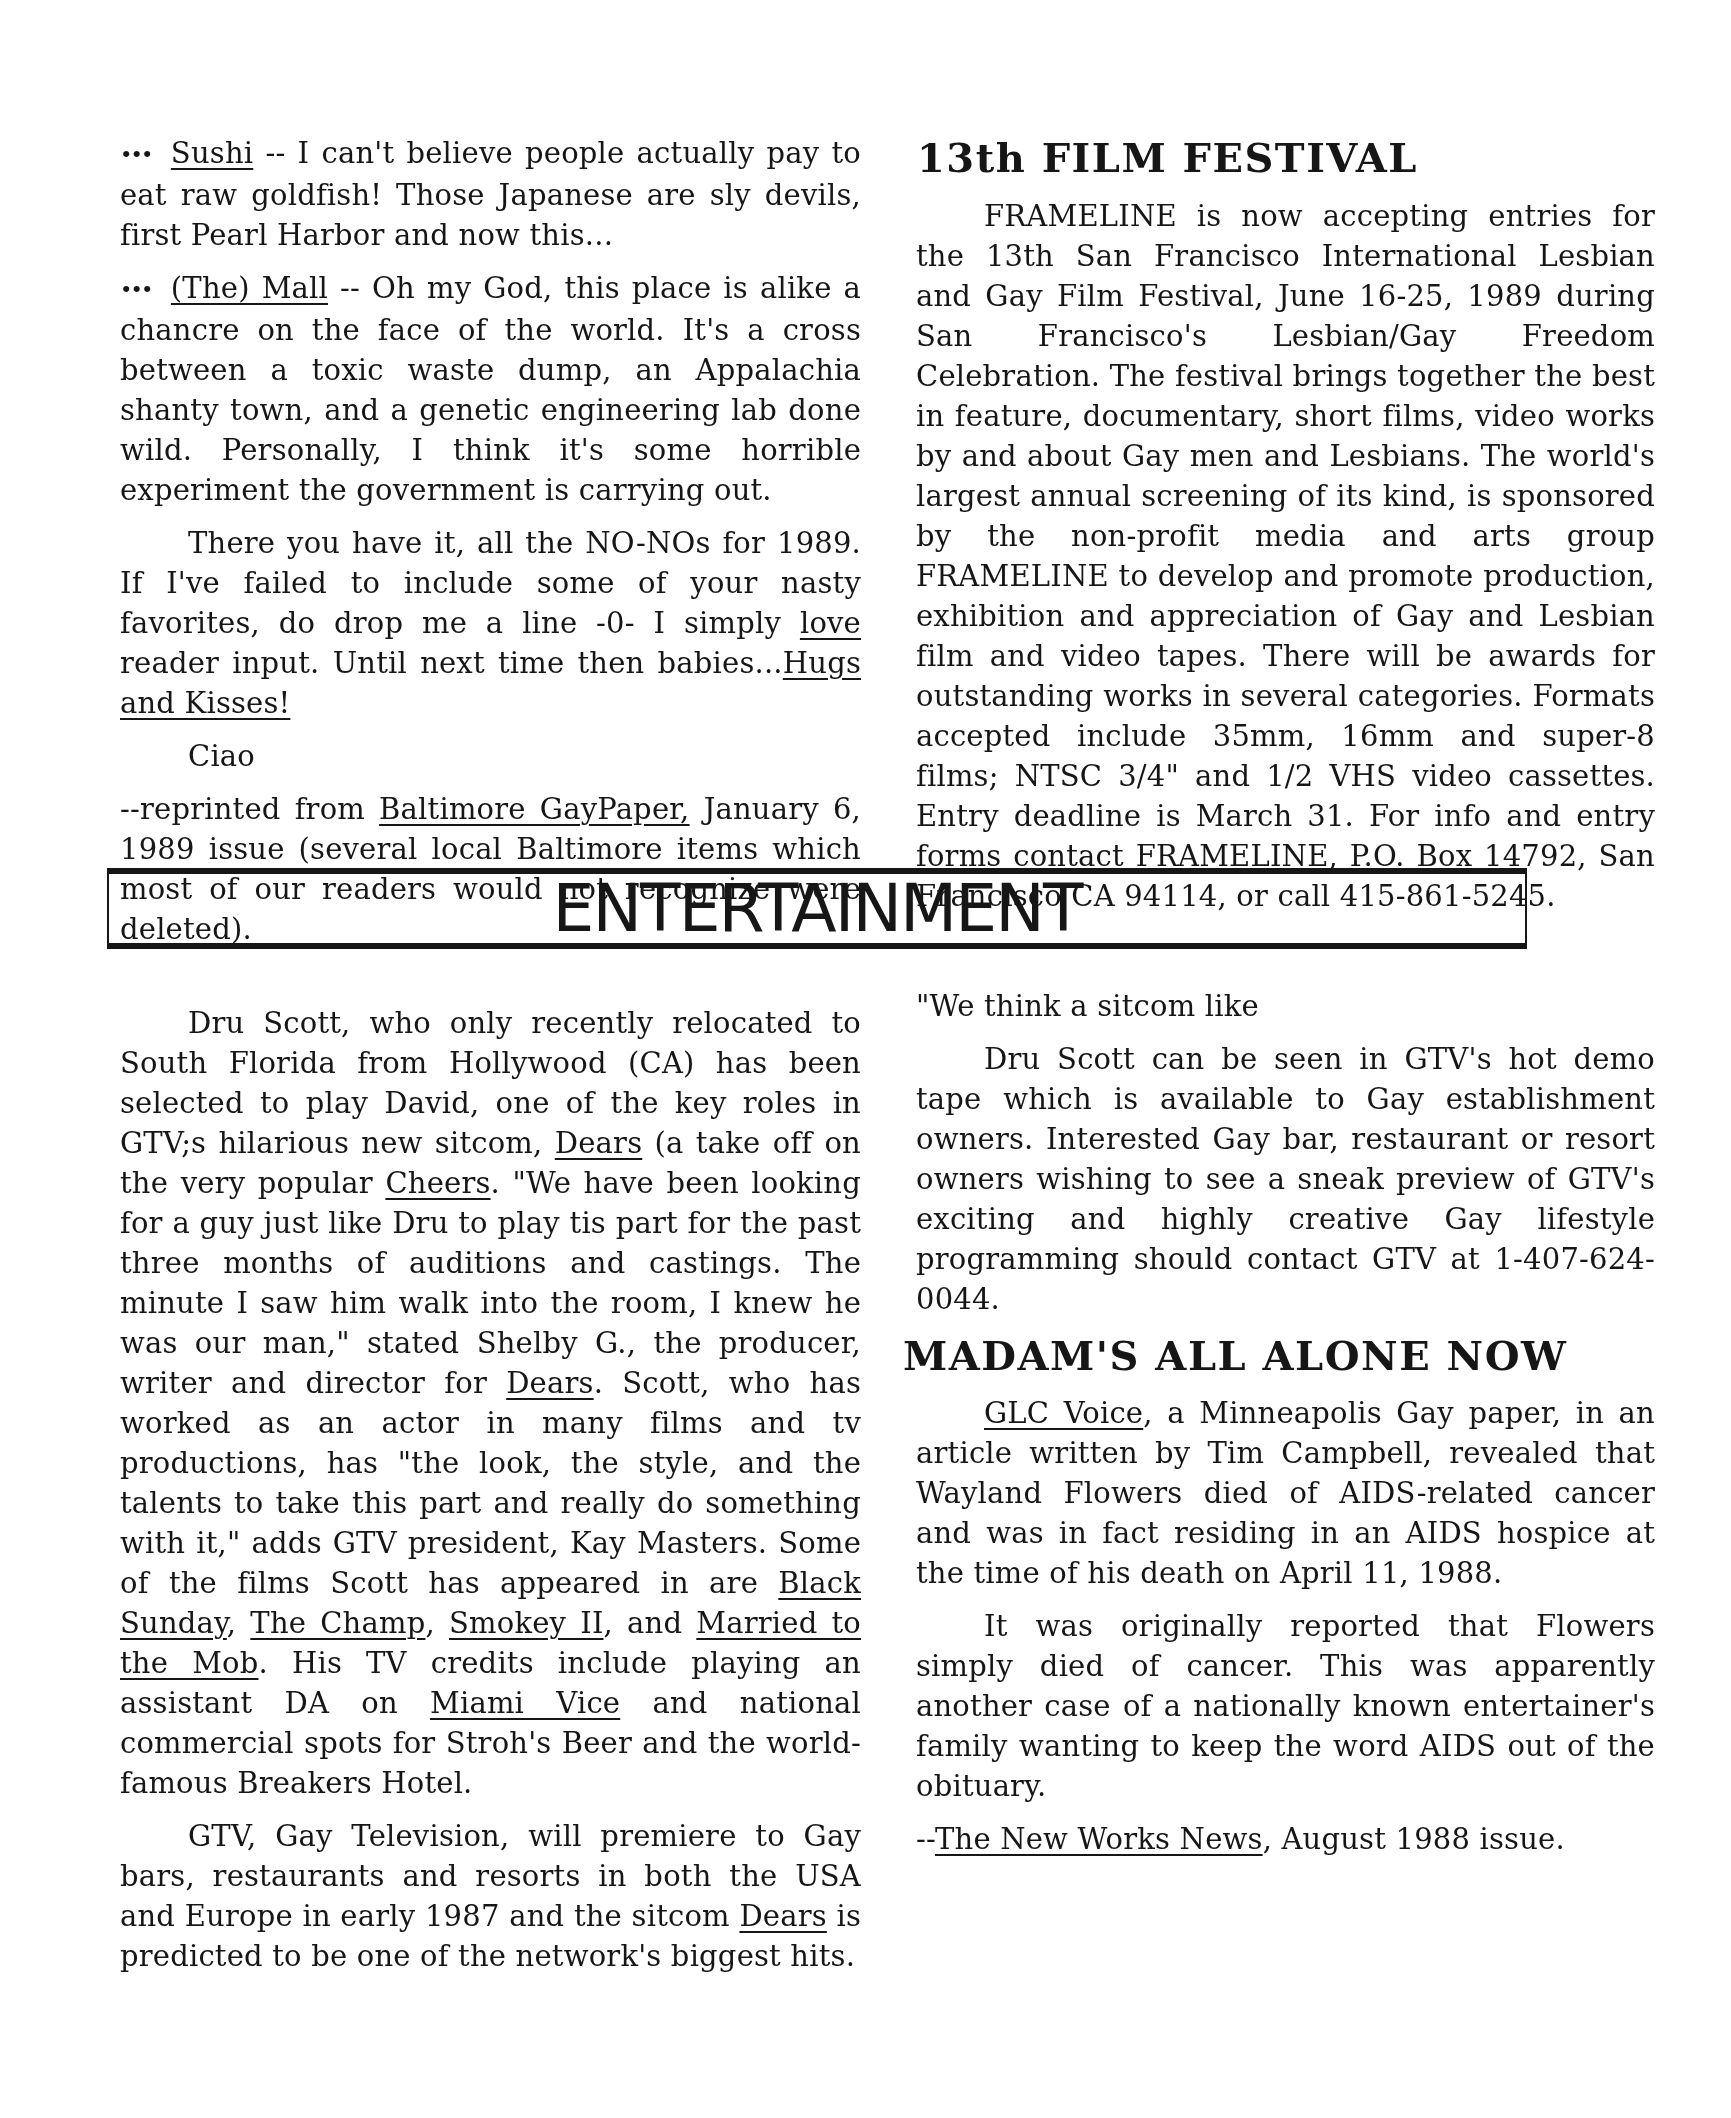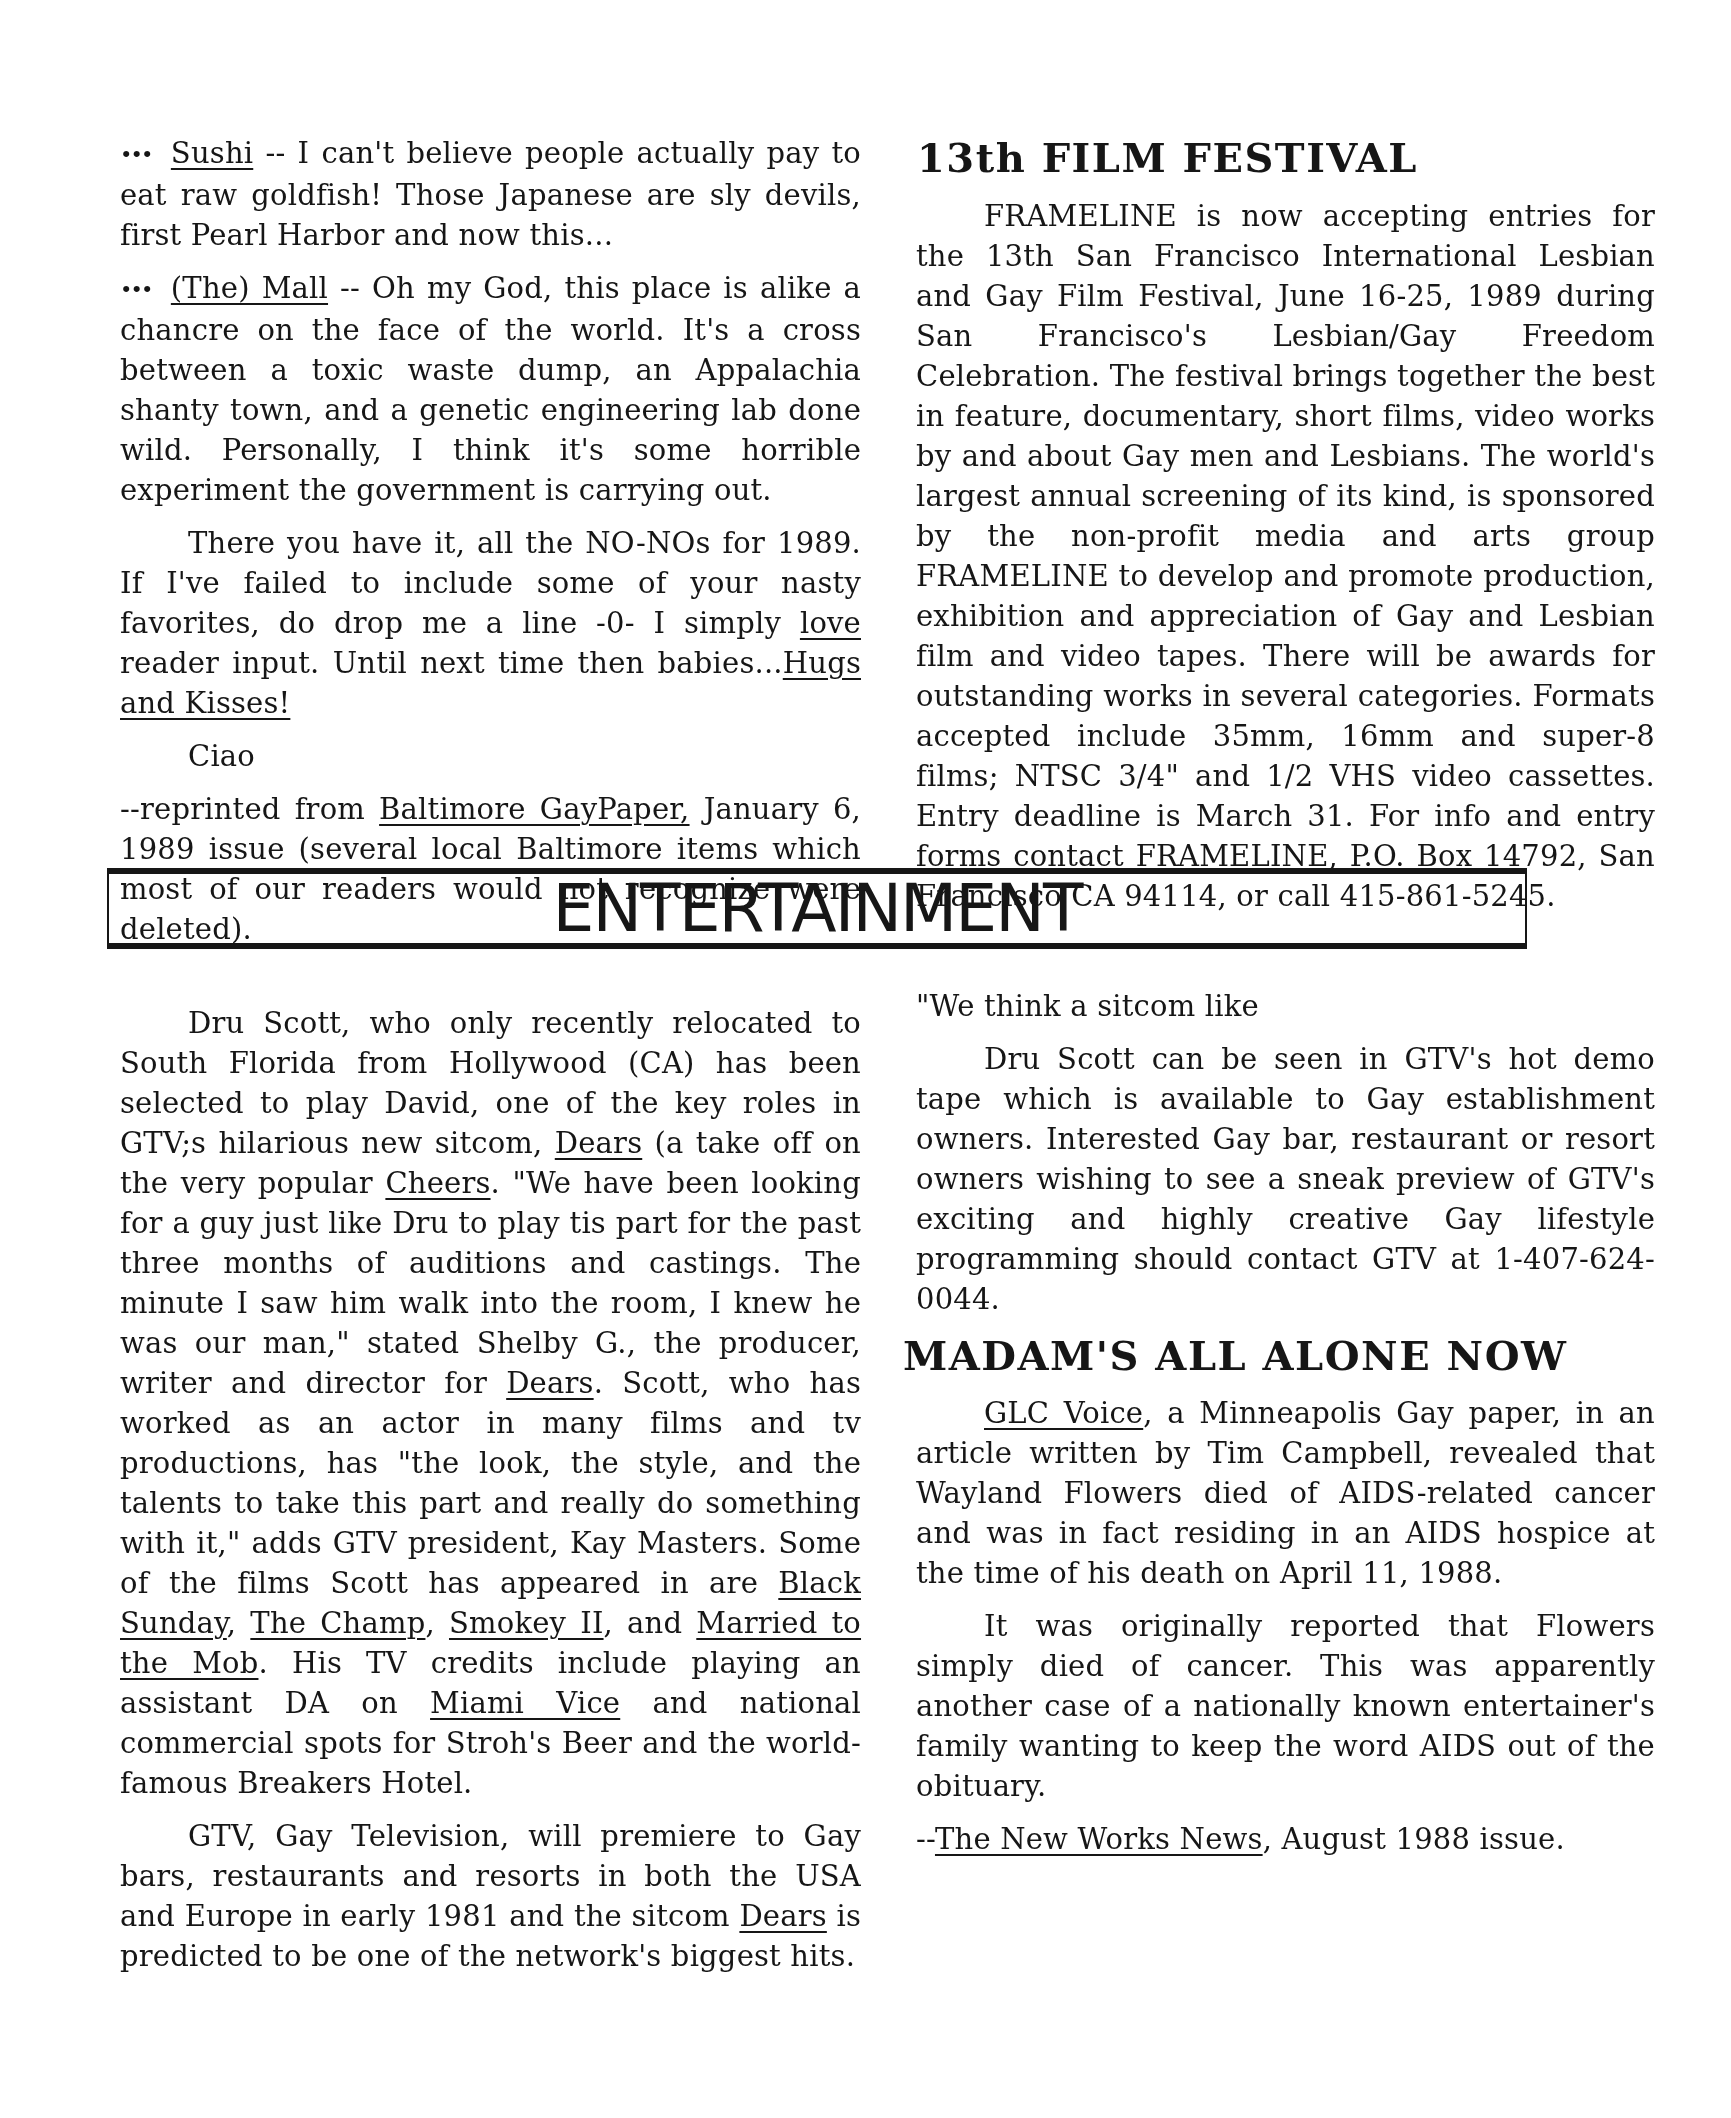--- a/index.html
+++ b/index.html
@@ -49,21 +49,21 @@
 </div>
 
 <div id="banner">
   <div id="banner-text">ENTERTAINMENT</div>
 </div>
 
 <div class="col" id="botleft">
   <p class="ind">
     <span>Dru Scott, who only recently relocated to South Florida from Hollywood (CA) has been selected to play David, one of the key roles in GTV;s hilarious new sitcom, </span><span class="u">Dears</span><span> (a take off on the very popular </span><span class="u">Cheers</span><span>. "We have been looking for a guy just like Dru to play tis part for the past three months of auditions and castings. The minute I saw him walk into the room, I knew he was our man," stated Shelby G., the producer, writer and director for </span><span class="u">Dears</span><span>. Scott, who has worked as an actor in many films and tv productions, has "the look, the style, and the talents to take this part and really do something with it," adds GTV president, Kay Masters. Some of the films Scott has appeared in are </span><span class="u">Black Sunday</span><span>, </span><span class="u">The Champ</span><span>, </span><span class="u">Smokey II</span><span>, and </span><span class="u">Married to the Mob</span><span>. His TV credits include playing an assistant DA on </span><span class="u">Miami Vice</span><span> and national commercial spots for Stroh's Beer and the world-famous Breakers Hotel.</span>
   </p>
-  <p class="ind"><span>GTV, Gay Television, will premiere to Gay bars, restaurants and resorts in both the USA and Europe in early 1981 and the sitcom </span><span class="u">Dears</span><span> is predicted to be one of the network's biggest hits. </span></p>
+  <p class="ind"><span>GTV, Gay Television, will premiere to Gay bars, restaurants and resorts in both the USA and Europe in early 1987 and the sitcom </span><span class="u">Dears</span><span> is predicted to be one of the network's biggest hits. </span></p>
 </div>
 
 <div class="col" id="botright">
     <p><span>"We think a sitcom like </span></p>
     <p class="ind">Dru Scott can be seen in GTV's hot demo tape which is available to Gay establishment owners. Interested Gay bar, restaurant or resort owners wishing to see a sneak preview of GTV's exciting and highly creative Gay lifestyle programming should contact GTV at 1-407-624-0044.</p>
     <h2 class="h" style="margin: 2.9px 0px 4.8px;">MADAM'S ALL ALONE NOW</h2>
     <p class="ind"><span class="u">GLC Voice</span><span>, a Minneapolis Gay paper, in an article written by Tim Campbell, revealed that Wayland Flowers died of AIDS-related cancer and was in fact residing in an AIDS hospice at the time of his death on April 11, 1988.</span></p>
     <p class="ind">It was originally reported that Flowers simply died of cancer. This was apparently another case of a nationally known entertainer's family wanting to keep the word AIDS out of the obituary.</p>
     <p style="text-align: left;"><span>--</span><span class="u">The New Works News</span><span>, August 1988 issue.</span></p>
   </div>

